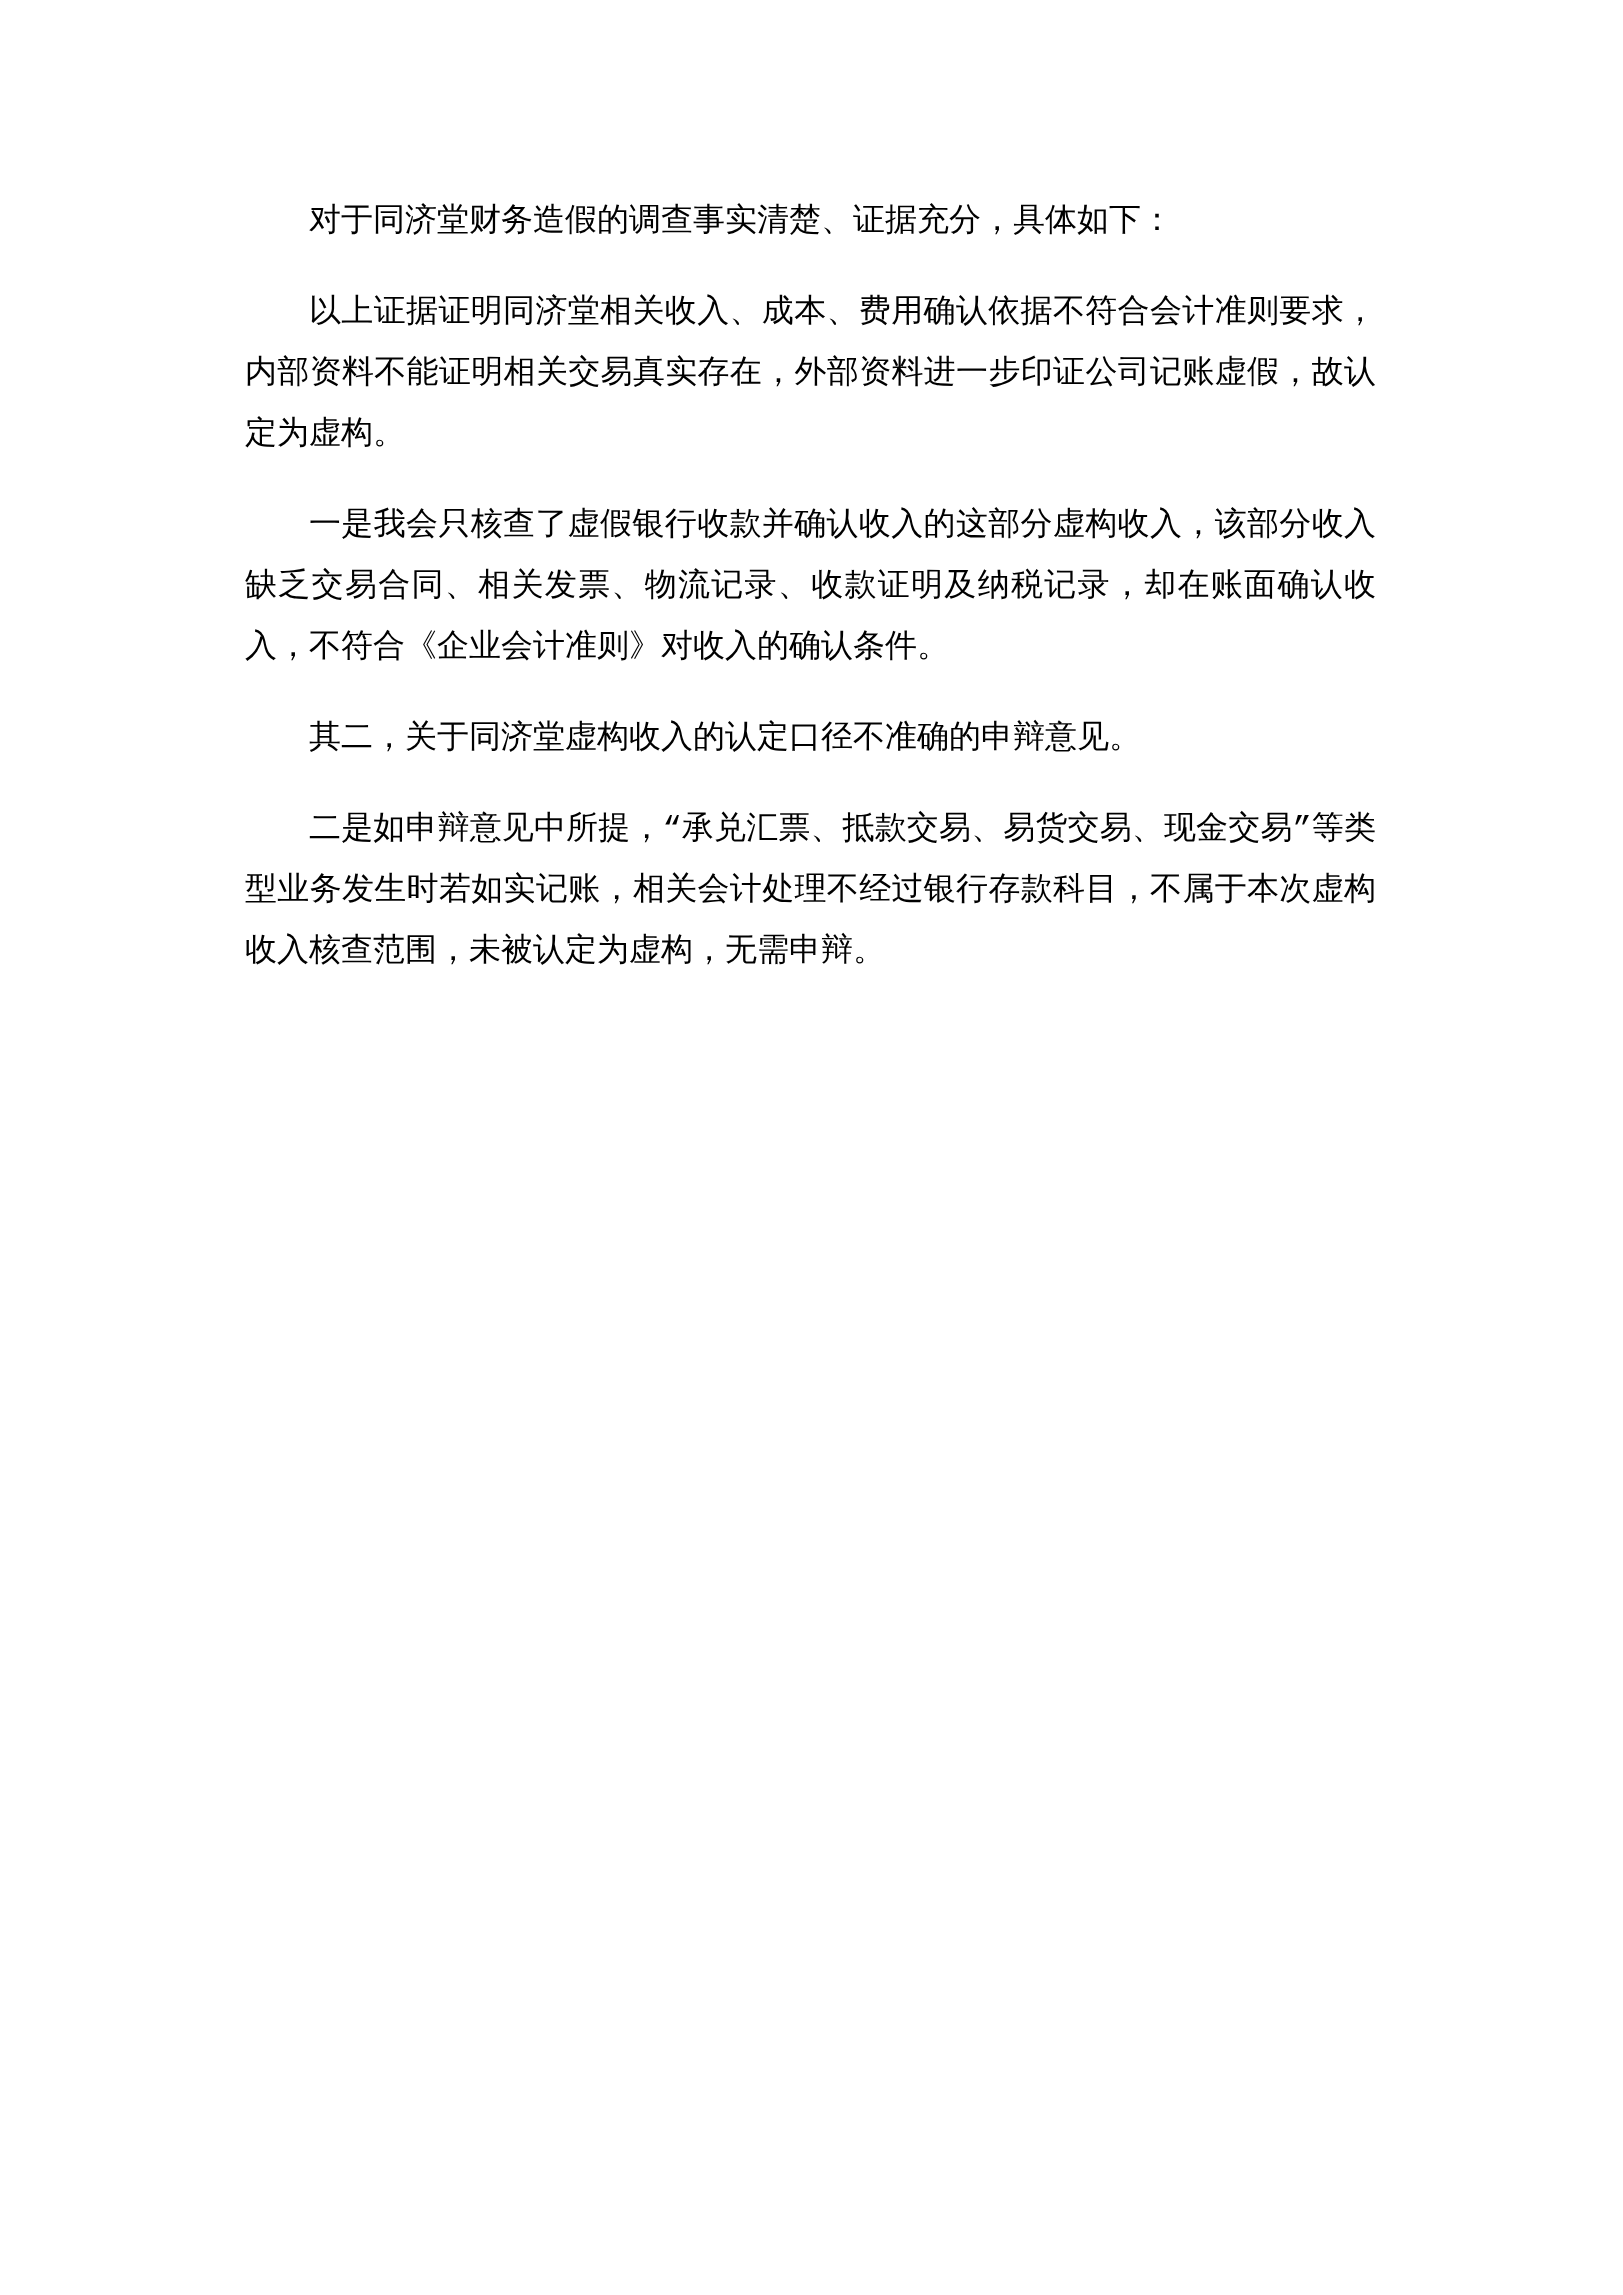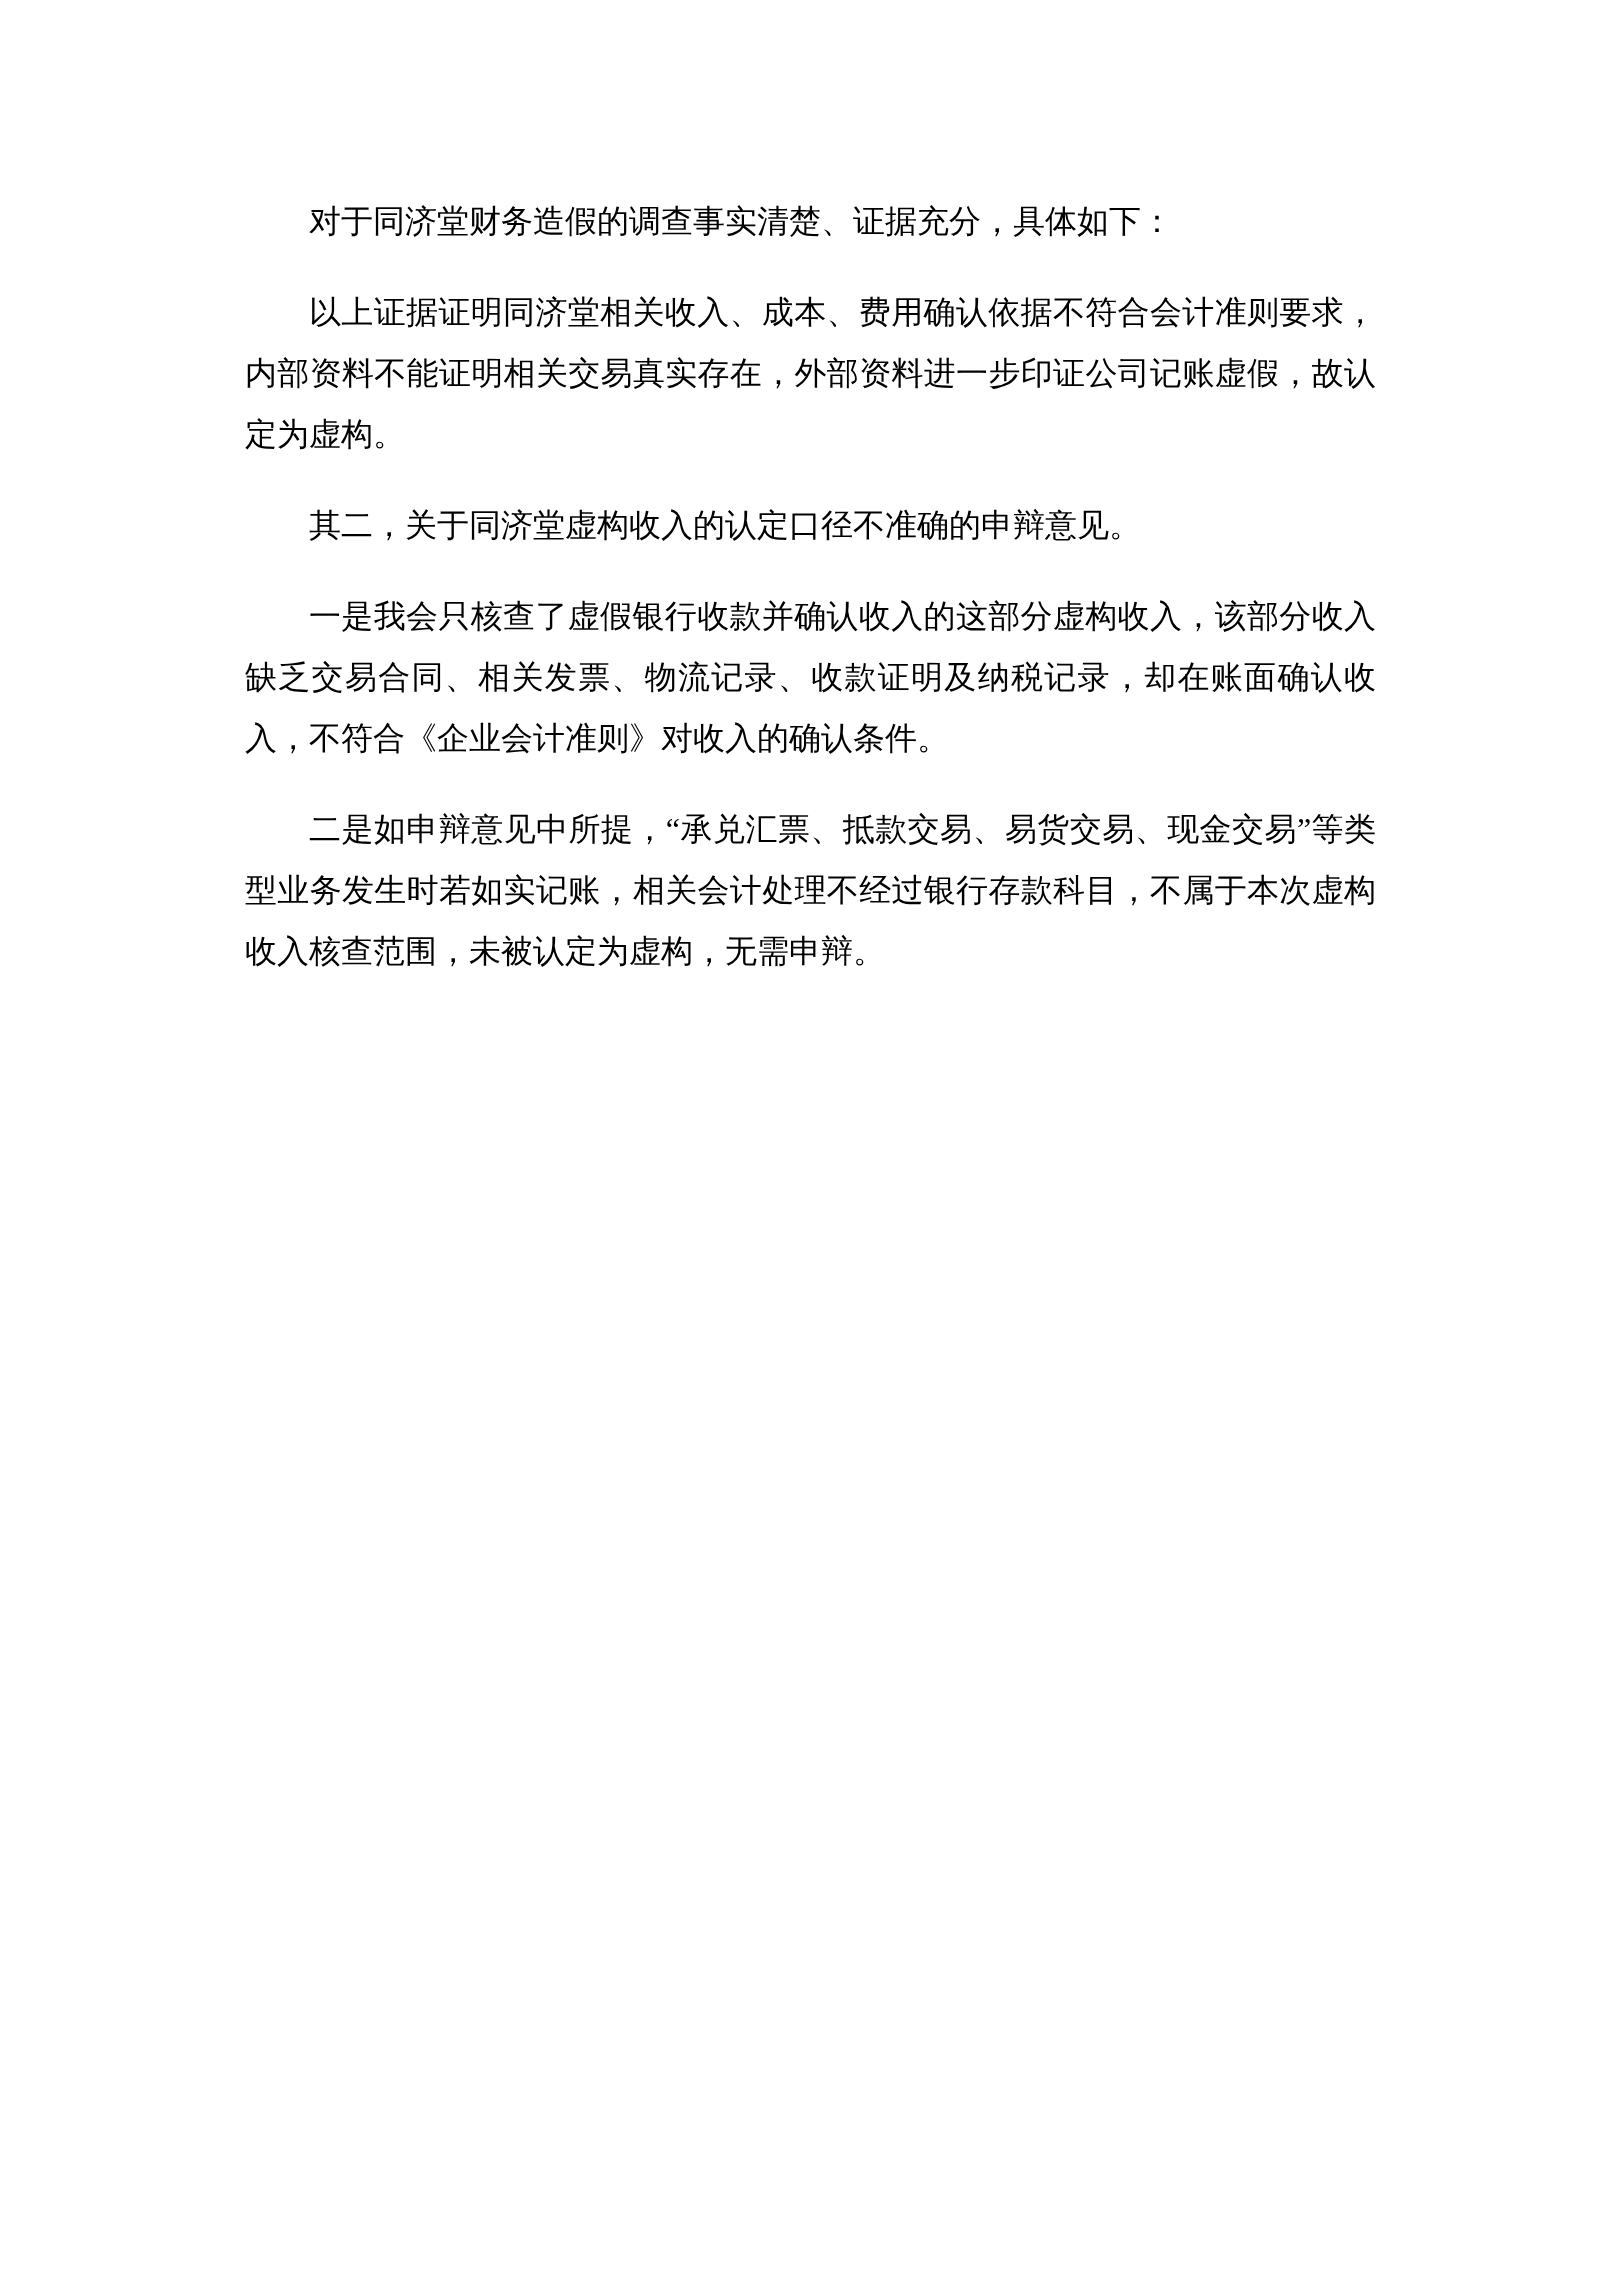--- a/index.html
+++ b/index.html
@@ -15,36 +15,36 @@
     overflow: hidden;
   }
   .content {
     position: absolute;
     left: 245px;
     top: 0;
     width: 1131px;
     padding-top: 161px;
   }
   .content p {
-    font-family: Liberation Serif, serif;
+    font-family: Liberation Mono, monospace;
     font-size: 32px;
     line-height: 61px;
     color: #000000;
     margin: 30px 0 0 0;
     text-indent: 2em;
     text-align: justify;
     letter-spacing: 0;
     word-break: normal;
   }
 </style>
 </head>
 <body>
 
 <div class="page">
   <div class="content">
     <p>对于同济堂财务造假的调查事实清楚、证据充分，具体如下：</p>
     <p>以上证据证明同济堂相关收入、成本、费用确认依据不符合会计准则要求，内部资料不能证明相关交易真实存在，外部资料进一步印证公司记账虚假，故认定为虚构。</p>
+    <p>一是我会只核查了虚假银行收款并确认收入的这部分虚构收入，该部分收入缺乏交易合同、相关发票、物流记录、收款证明及纳税记录，却在账面确认收入，不符合《企业会计准则》对收入的确认条件。</p>
     <p>其二，关于同济堂虚构收入的认定口径不准确的申辩意见。</p>
-    <p>一是我会只核查了虚假银行收款并确认收入的这部分虚构收入，该部分收入缺乏交易合同、相关发票、物流记录、收款证明及纳税记录，却在账面确认收入，不符合《企业会计准则》对收入的确认条件。</p>
     <p>二是如申辩意见中所提，“承兑汇票、抵款交易、易货交易、现金交易”等类型业务发生时若如实记账，相关会计处理不经过银行存款科目，不属于本次虚构收入核查范围，未被认定为虚构，无需申辩。</p>
   </div>
 </div>
 
 
 </body></html>

